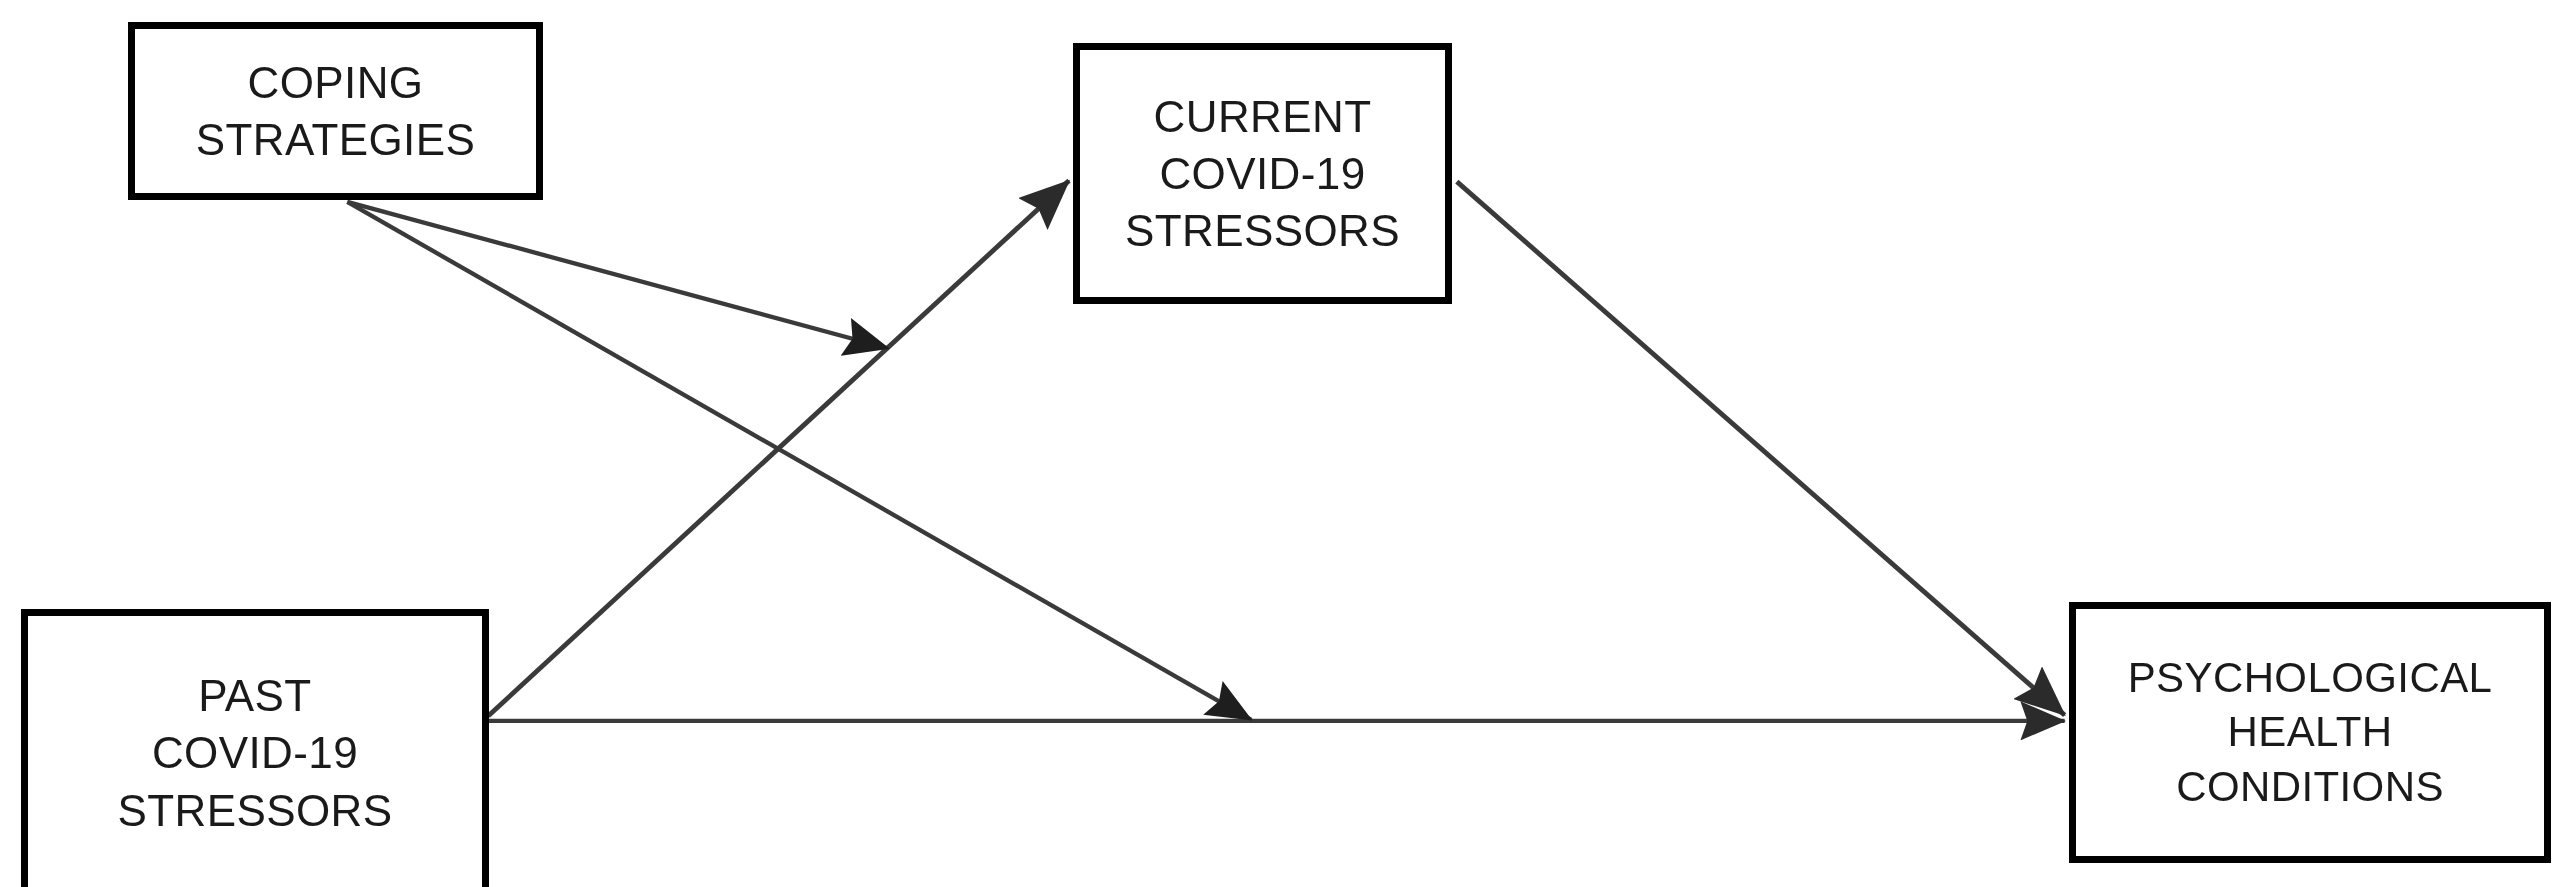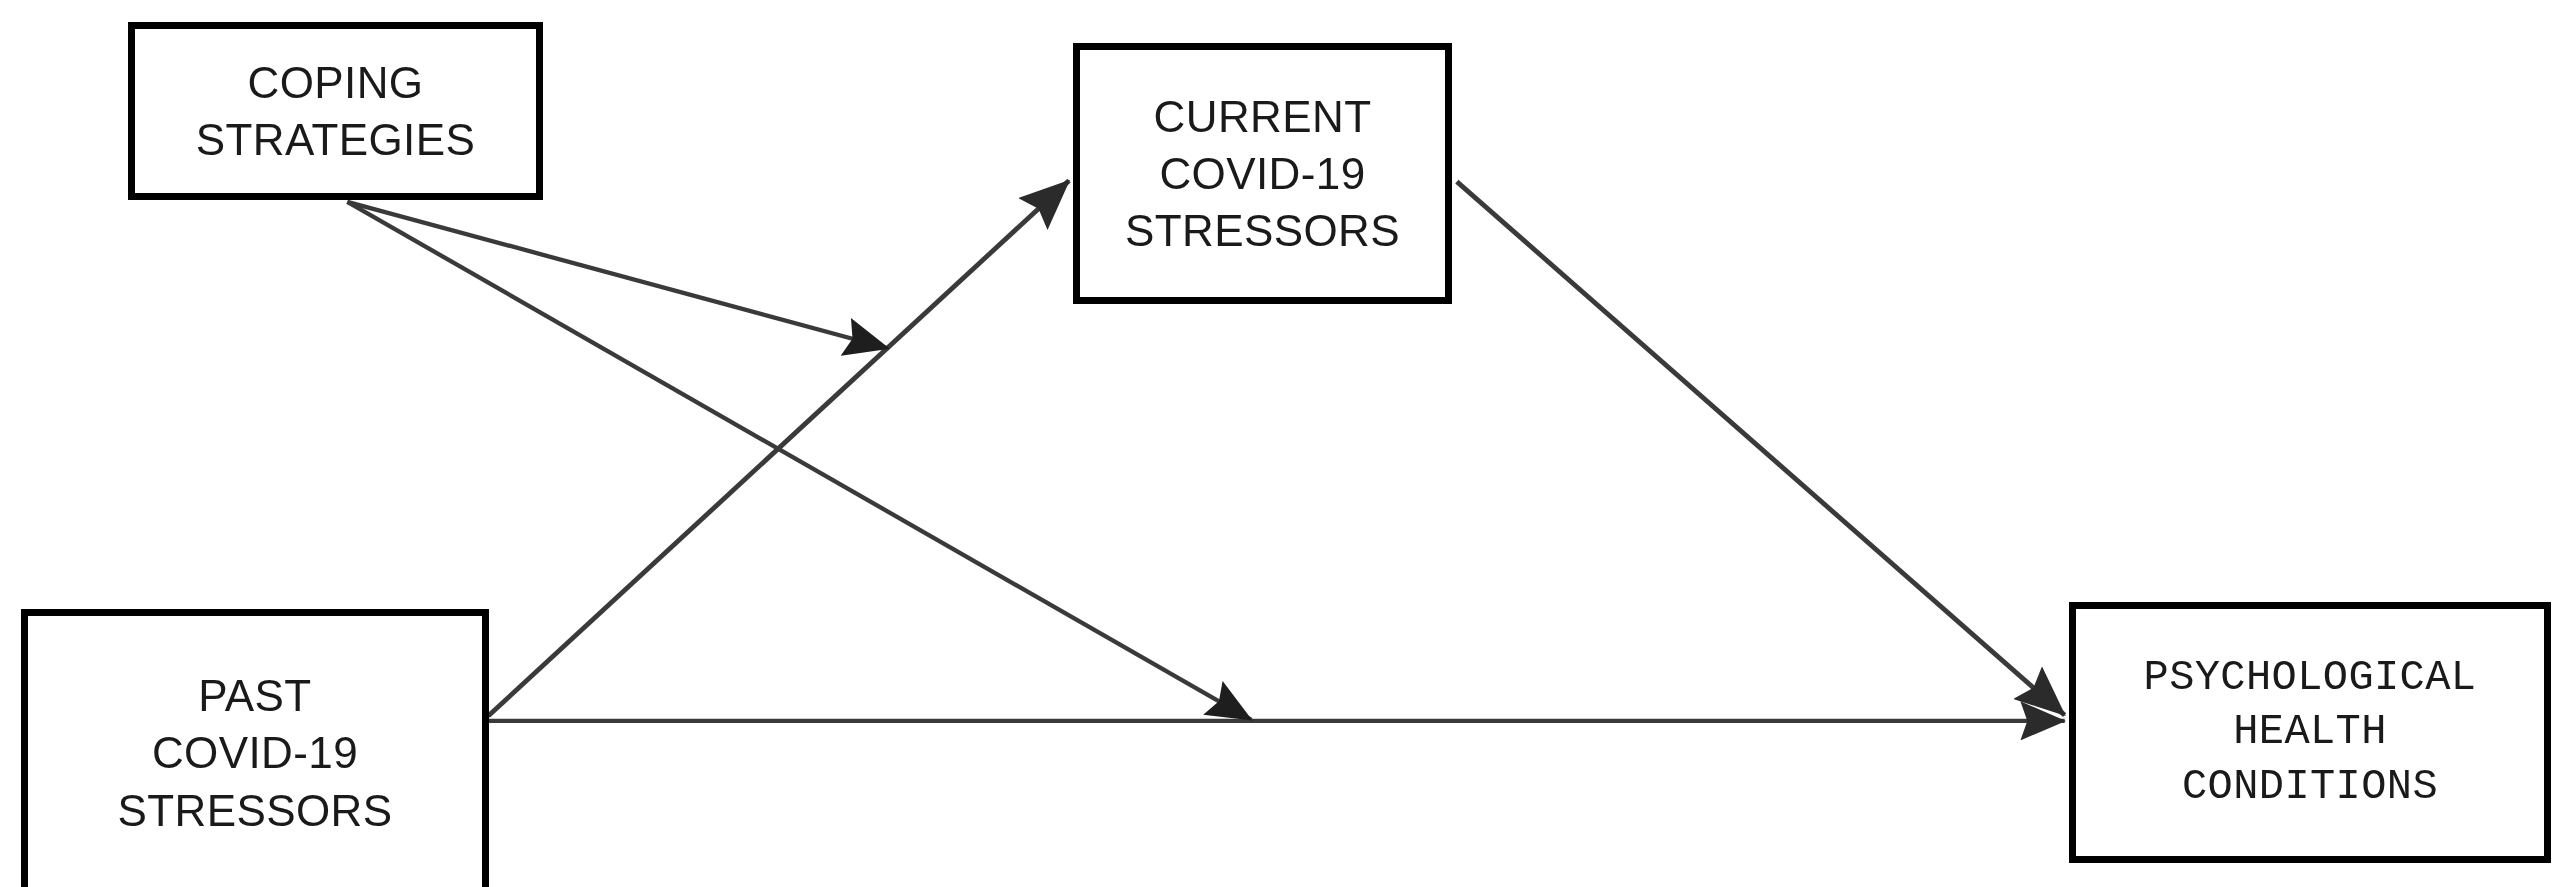--- a/index.html
+++ b/index.html
@@ -43,21 +43,21 @@
     line-height: 1.30;
     letter-spacing: 0.4px;
     white-space: pre-line;
     font-weight: 400;
   }
   
   #node-coping   { left: 128px; top: 22px;  width: 415px; height: 178px; }
   #node-current  { left: 1073px; top: 43px; width: 379px; height: 261px; }
   #node-past     { left: 21px;  top: 577px; width: 468px; height: 288px; margin-top: 32px; }
   #node-psych    { left: 2069px; top: 602px; width: 482px; height: 261px; }
-  #node-psych .node-label { font-size: 42px; font-family: Liberation Mono, monospace; }
+  #node-psych .node-label { font-size: 42px; }
 </style>
 </head>
 <body>
 
 <div id="canvas">
 
   <svg id="edges" viewBox="0 0 2670 920" width="2576" height="888" xmlns="http://www.w3.org/2000/svg">
     <defs>
       <marker id="ah" markerWidth="11" markerHeight="9" refX="10.2" refY="4.5" orient="auto" markerUnits="strokeWidth">
         <path d="M0,0 L10.5,4.5 L0,9 L1.6,4.5 Z" fill="#2b2b2b"></path>

